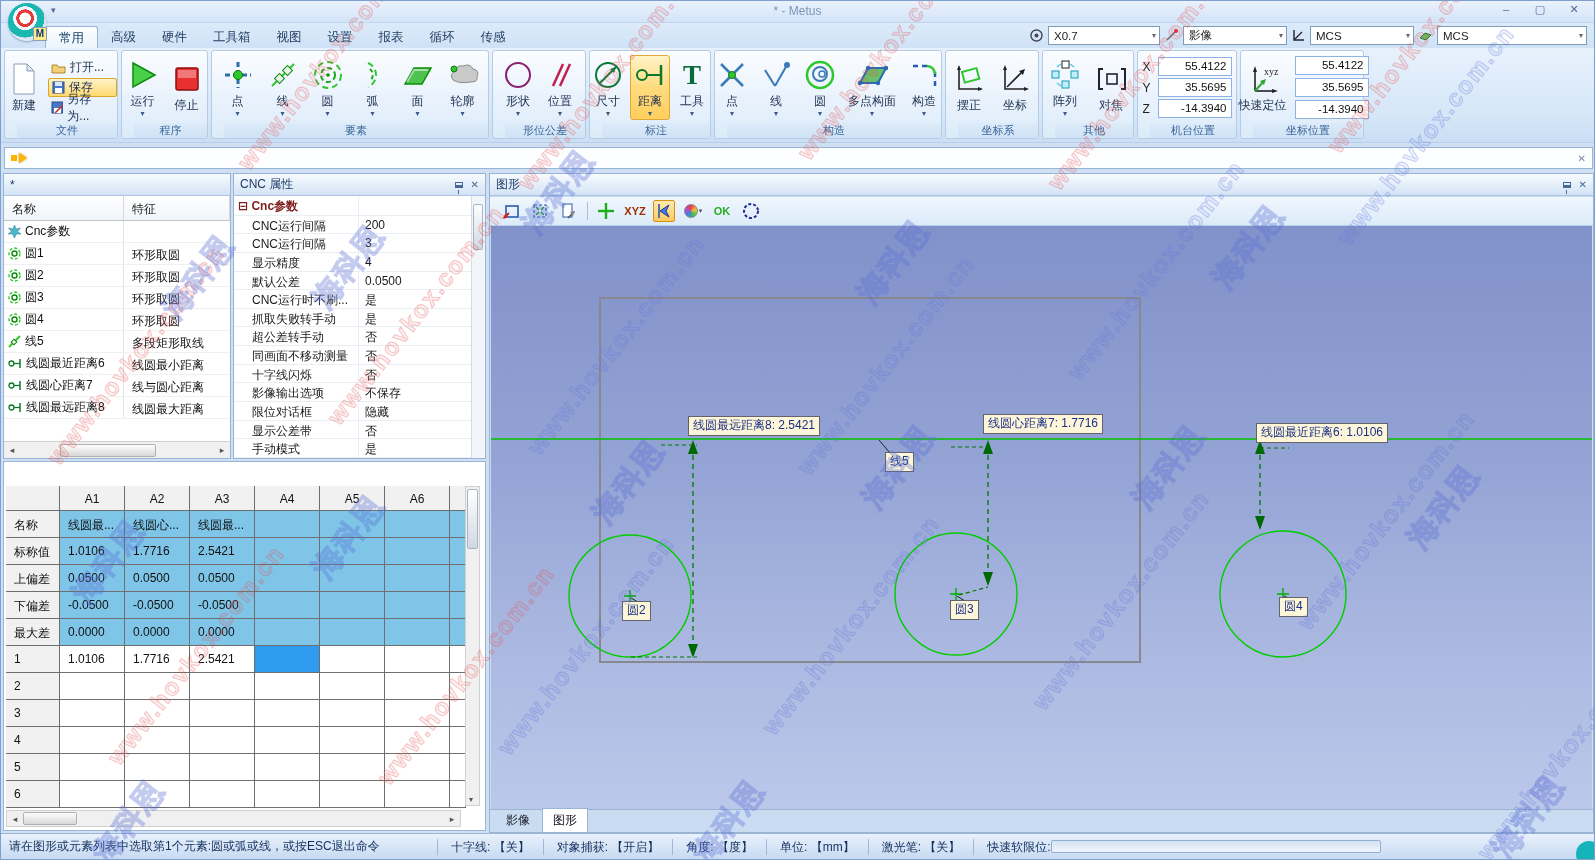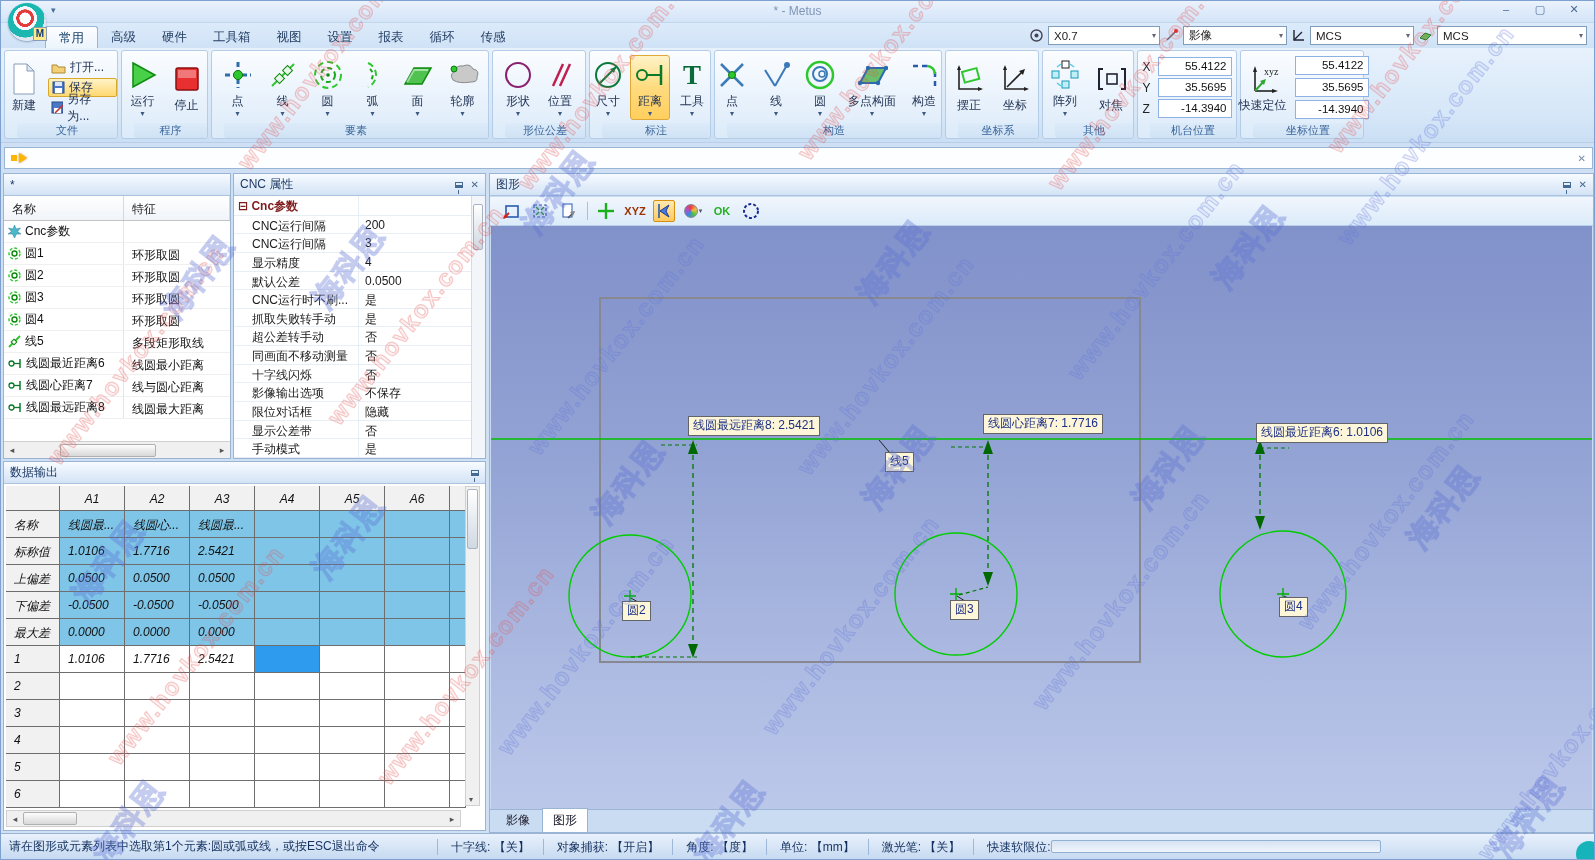--- a/index.html
+++ b/index.html
@@ -81,21 +81,21 @@
   .pgrid { position:absolute; left:0; top:22px; bottom:0; right:14px; display:flex; flex-direction:column; }
   .prow { flex:1; display:grid; grid-template-columns:124px 1fr; font-size:12px; color:#1a1a1a;
     border-bottom:1px solid #e8eef5; min-height:0; }
   .prow .pk { padding:2px 0 0 18px; white-space:nowrap; overflow:hidden; }
   .prow .pv { padding:2px 0 0 6px; border-left:1px solid #e8eef5; white-space:nowrap; }
   .vscroll { position:absolute; right:0; top:22px; bottom:0; width:14px; background:#f2f5f9; border-left:1px solid #d4dce6; }
   .vthumb { position:absolute; left:1px; width:10px; background:linear-gradient(#fff,#cfd8e2); border:1px solid #a8b4c4; border-radius:2px; }
 
   
   .sheet { position:absolute; left:2px; top:24px; }
-  .srow { display:grid; grid-template-columns:54px repeat(6,65px) 16px;font-style:italic; }
+  .srow { display:grid; grid-template-columns:54px repeat(6,65px) 16px; }
   .scell { height:27px; border-right:1px solid #6e6e6e; border-bottom:1px solid #6e6e6e;
     font-size:12px; color:#111; padding:6px 0 0 8px; white-space:nowrap; overflow:hidden; background:#fff; }
   .srow.colhead .scell { height:25px; background:#f1f1f1; text-align:center; padding-left:0; }
   .scell.rh { background:#f1f1f1; }
   .srow.blue .scell:not(.rh) { background:#7ec5e8; }
   .scell.sel { background:#2e9bef !important; }
   .sheet-vscroll { position:absolute; right:5px; top:24px; bottom:24px; width:15px; background:#f0f0f0; border:1px solid #d0d0d0; }
   .sheet-hscroll { position:absolute; left:2px; right:24px; bottom:3px; height:17px; background:#f0f0f0; border:1px solid #d0d0d0; display:flex; align-items:center; }
 
   
@@ -745,26 +745,20 @@
           <span class="pk">手动模式</span>
           <span class="pv">是</span>
         </div>
     </div>
     <div class="vscroll">
         <span class="vthumb" style="top:8px;height:46px"></span>
       </div>
   </div>
 
   <div class="panel" style="left:2px;top:460px;width:483px;height:370px">
-    <div class="phead">
-      <span>数据输出</span>
-      <span class="ptools">
-          <span class="pin"></span>
-        </span>
-    </div>
     <div class="sheet">
       <div class="srow colhead">
         <div class="scell rh"></div>
         <div class="scell">A1</div>
         <div class="scell">A2</div>
         <div class="scell">A3</div>
         <div class="scell">A4</div>
         <div class="scell">A5</div>
         <div class="scell">A6</div>
         <div class="scell"></div>

